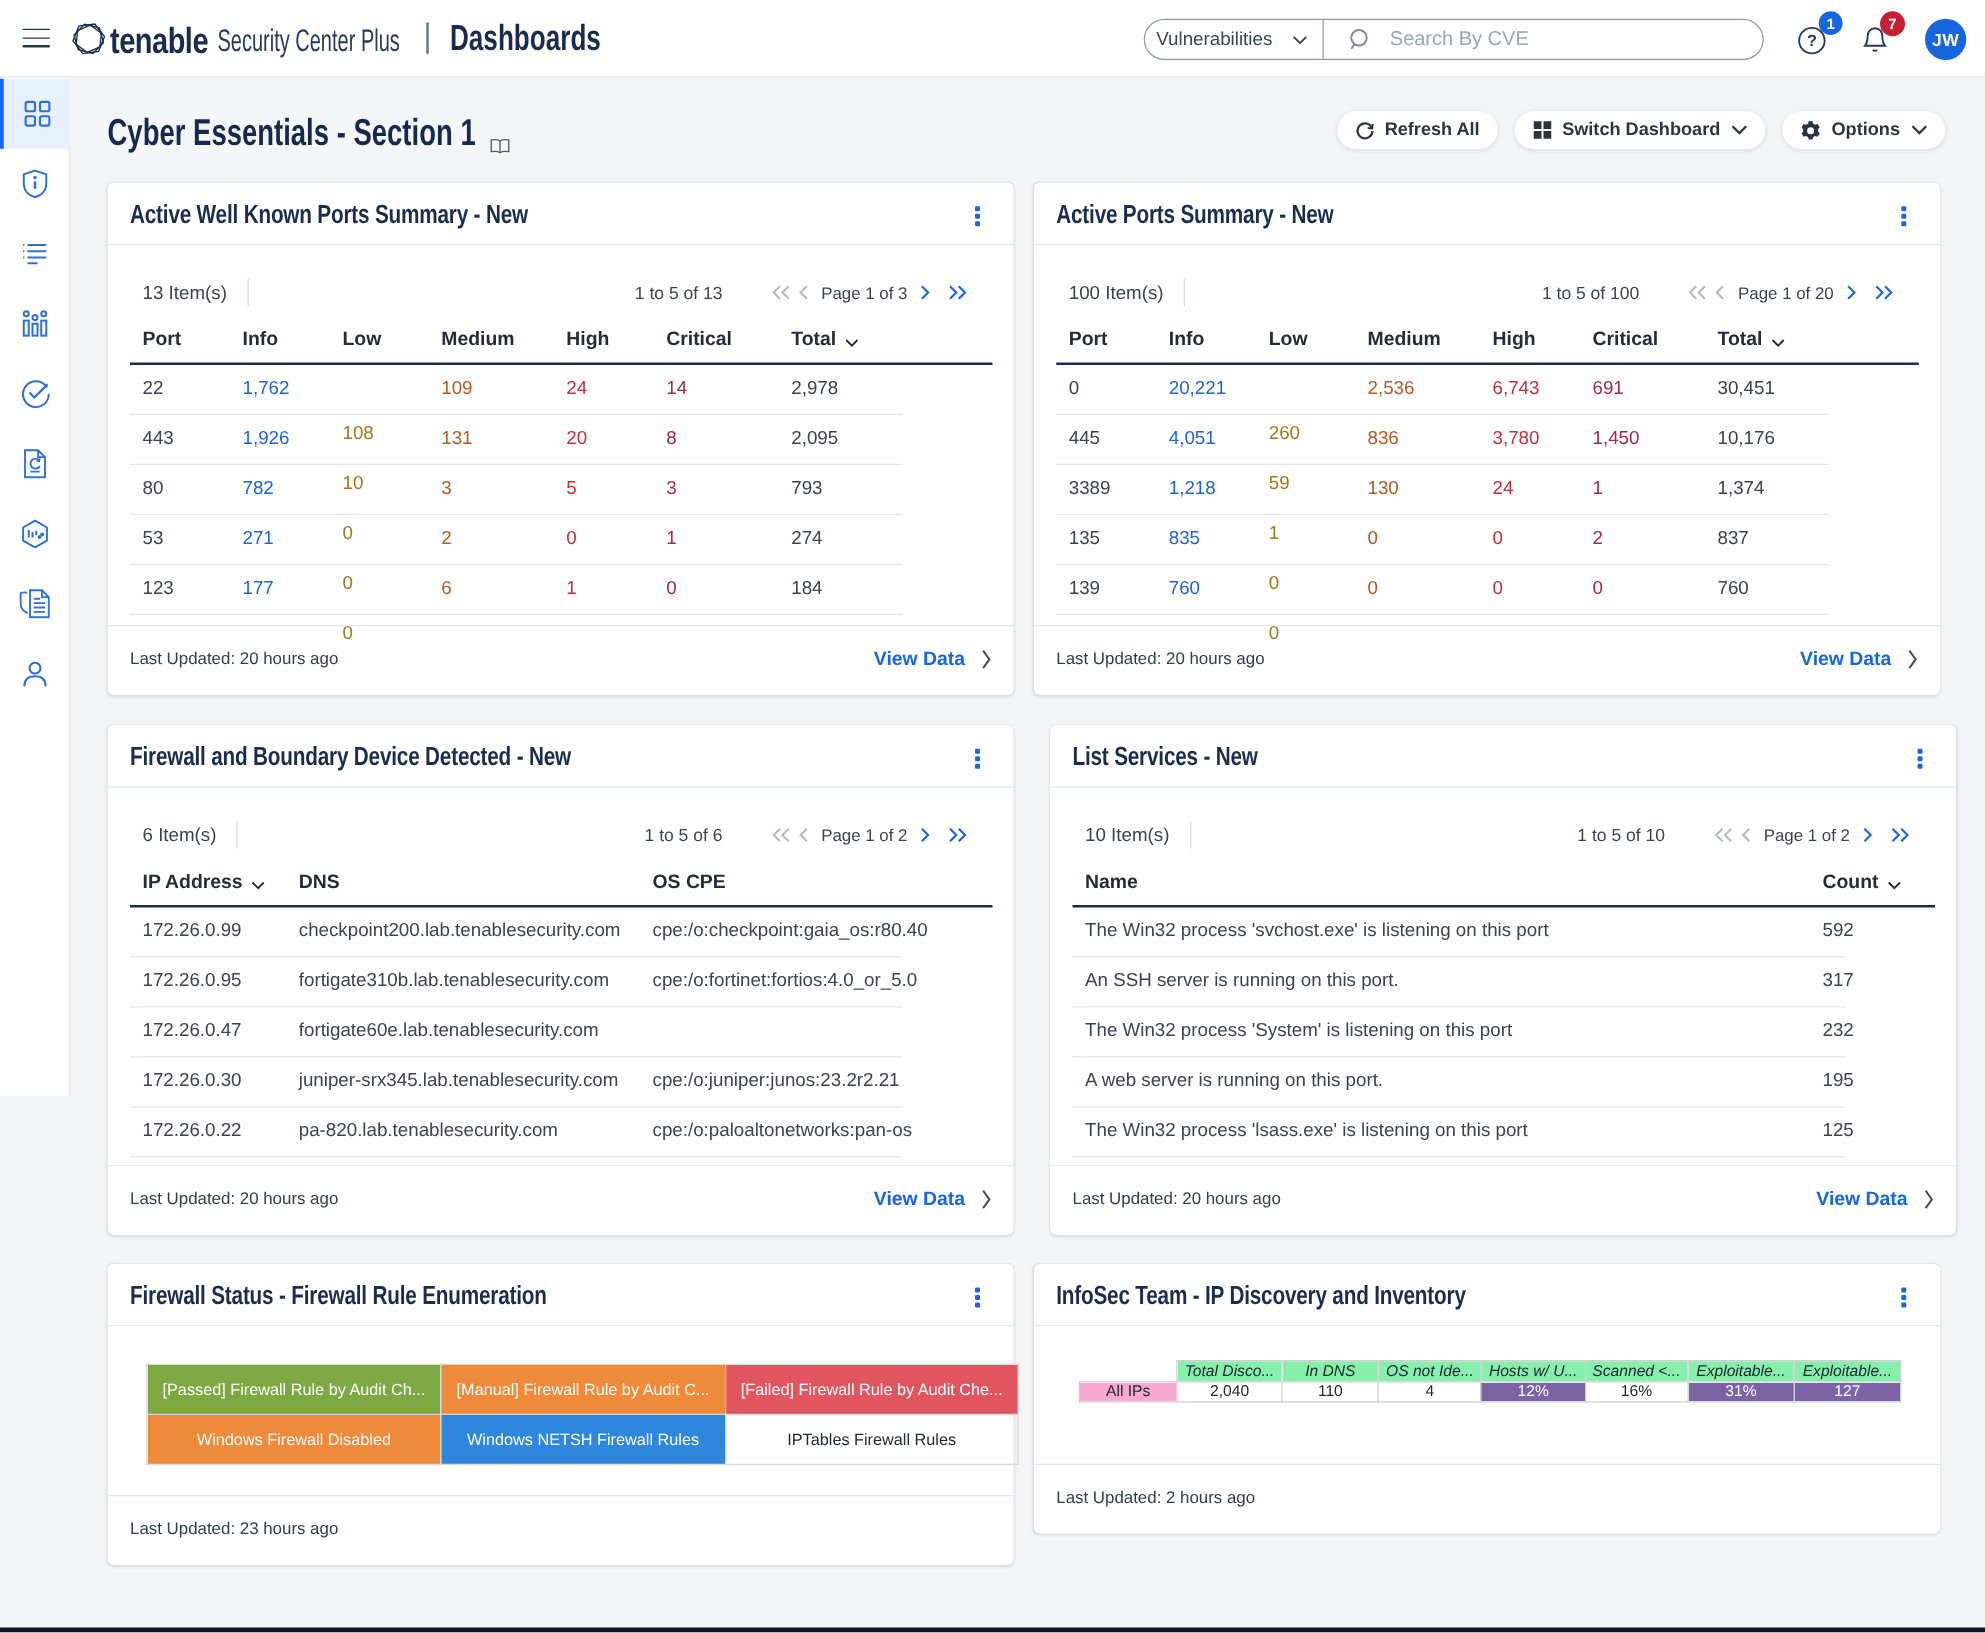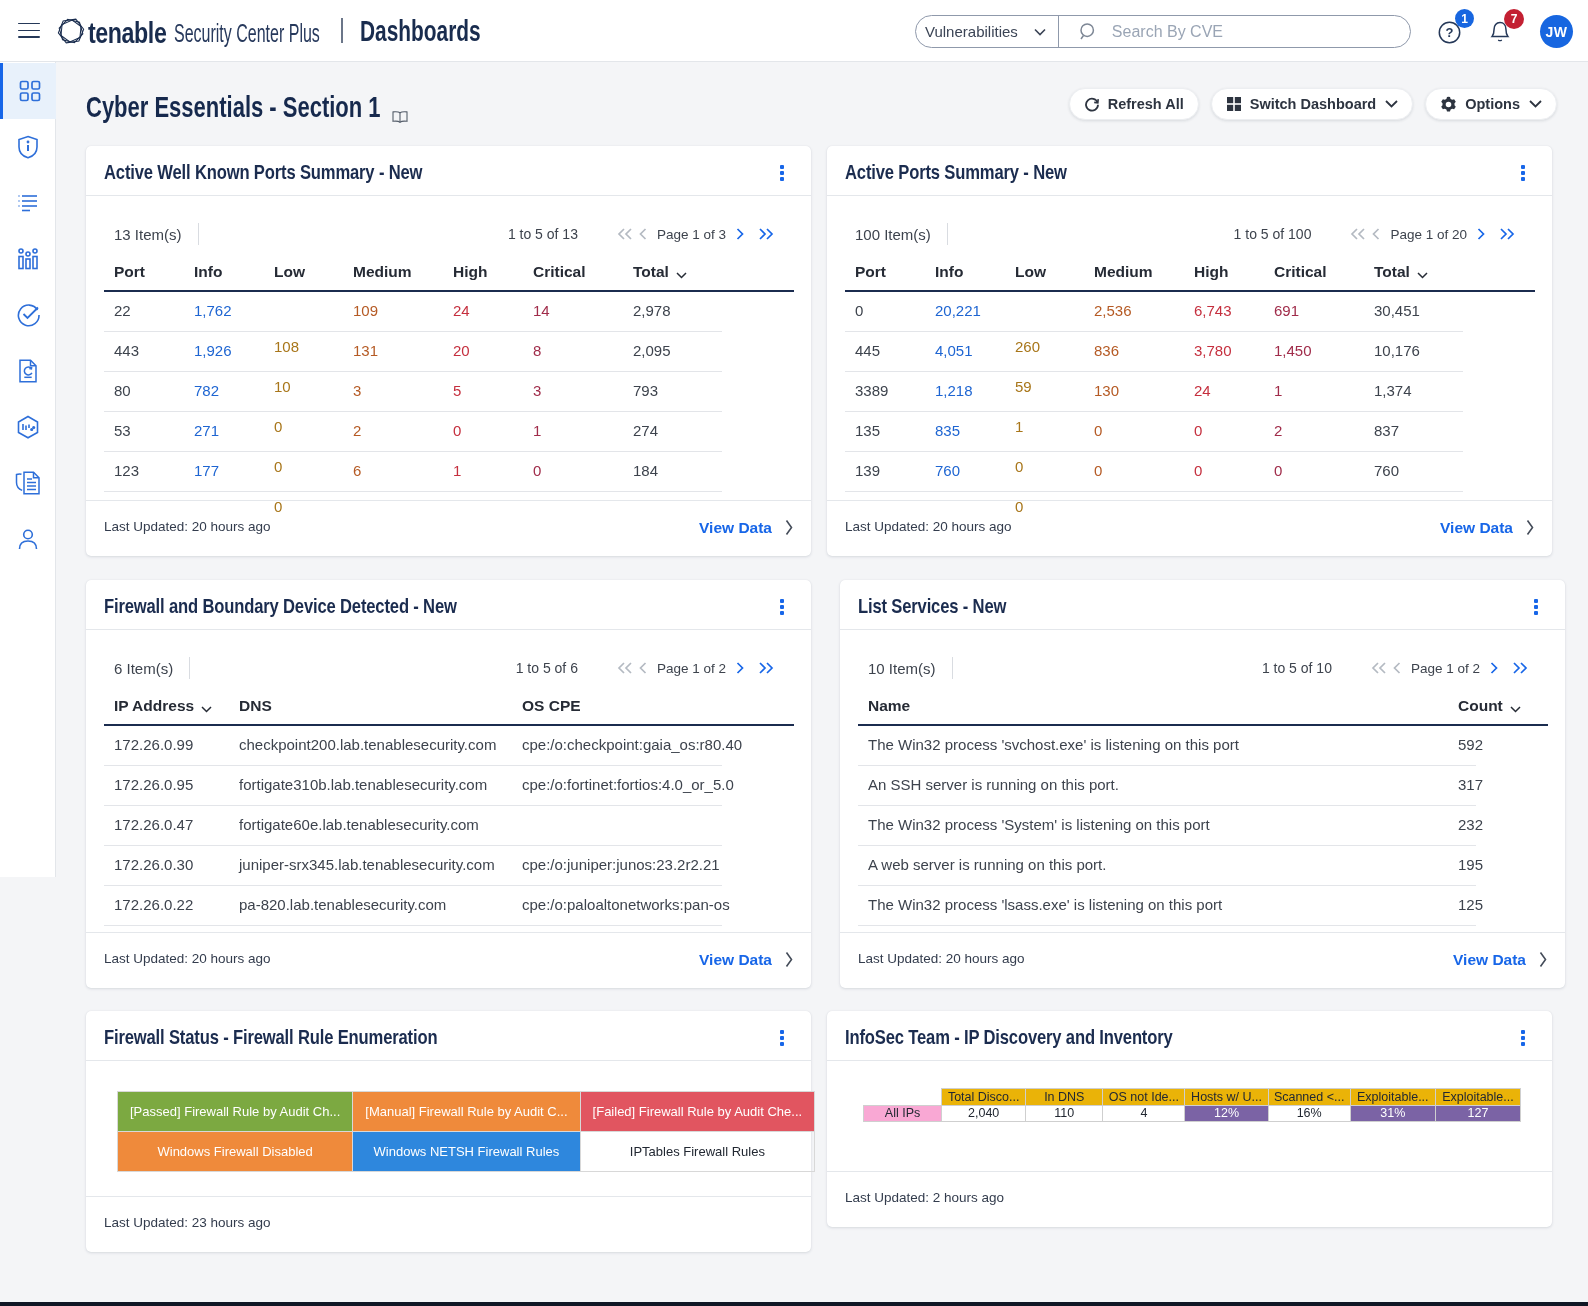--- a/index.html
+++ b/index.html
@@ -82,21 +82,21 @@
 
 .matrix { position:absolute; left:31px; top:80px; border-collapse:collapse; }
 .matrix td { width:220px; height:17.4px; border:1px solid #d8d8d8; font-size:13px; text-align:center; color:#222832; padding:12px; overflow:hidden; white-space:nowrap; }
 .mgreen { background:#7ca941; color:#fff !important; }
 .morange { background:#ef8a3b; color:#fff !important; }
 .mred { background:#e15560; color:#fff !important; }
 .mblue { background:#2e87dd; color:#fff !important; }
 
 .ipt { position:absolute; left:36px; top:77px; border-collapse:collapse; table-layout:fixed; width:658px; }
 .ipt td { height:16.5px; border:1px solid #cfcfcf; font-size:12.5px; text-align:center; color:#222832; padding:0; white-space:nowrap; overflow:hidden; }
-.ipt .hdr { background:#eab308; }
+.ipt .hdr { background:#86efac;font-style:italic; }
 .ipt .rowhdr { background:#f9a8d4; }
 .ipt .purple { background:#7b63a5; color:#fff; }
 .ipt .noborder { border:none; background:transparent; }
 
 .bottombar { position:absolute; left:0; top:1302px; width:1588px; height:4px; background:#101624; }
 </style>
 </head>
 <body>
 <div class="page">
 

